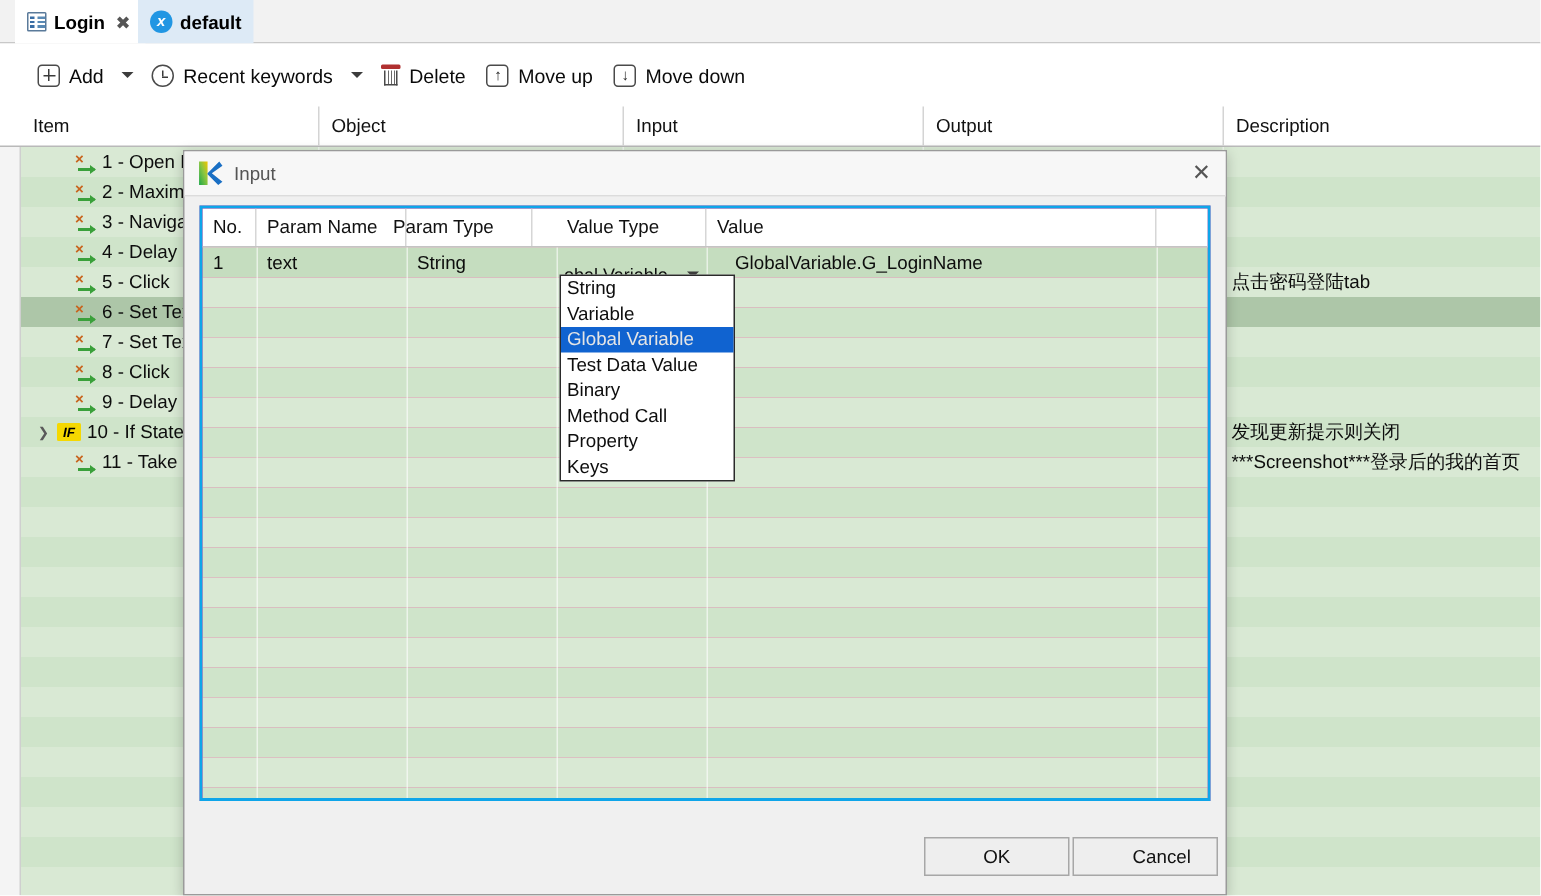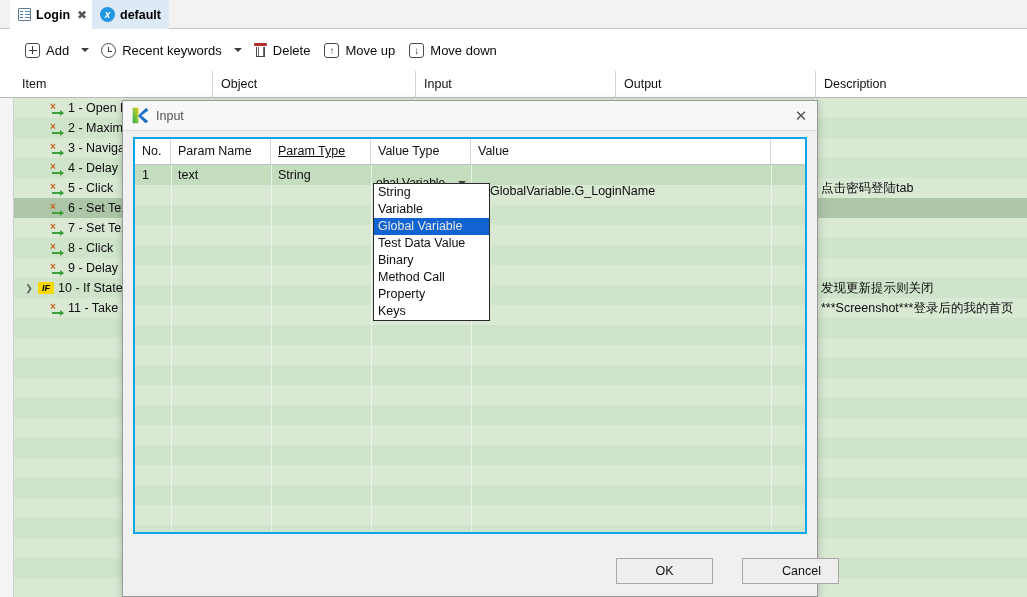--- a/index.html
+++ b/index.html
@@ -254,21 +254,21 @@
   .dlg-buttons {
     position: absolute; left: 0; top: 446px; width: 694px; height: 50px;
   }
   .dlg-btn {
     position: absolute; top: 11px; width: 97px; height: 26px;
     background: #eeeeee; border: 1px solid #a7a7a7;
     font-size: 12.5px; color: #111; font-family: "Liberation Sans", sans-serif;
     cursor: default;
   }
   .dlg-btn.ok { left: 493px; }
-  .dlg-btn.cancel { left: 619px; padding-left: 28px; }
+  .dlg-btn.cancel { left: 592px; padding-left: 28px; }
 </style>
 </head>
 <body>
 
 <div id="root">
 
   <div class="tabbar">
     <div class="tab active tab-login">
       <span class="ico-list"></span>
       <span class="tab-label">Login</span>
@@ -458,21 +458,21 @@
         <polygon points="9,12 20,1 23,5 13,12 23,20 19,23 9,13" fill="#1a6fc4"></polygon>
       </svg>
       <span class="dlg-title-text">Input</span>
       <span class="dlg-close">✕</span>
     </div>
 
     <div class="dlg-table">
       <div class="dt-headrow" id="dt-headrow">
           <div class="dt-hc" style="left: 0px; width: 36px;">No.</div>
           <div class="dt-hc" style="left: 36px; width: 100px;">Param Name</div>
-          <div class="dt-hc" style="left: 136px; width: 100px; text-decoration: underline;">Param Type</div>
+          <div class="dt-hc" style="left: 120px; width: 100px;">Param Type</div>
           <div class="dt-hc" style="left: 236px; width: 100px;">Value Type</div>
           <div class="dt-hc" style="left: 336px; width: 300px;">Value</div>
           <div class="dt-hc" style="left: 636px; width: 38px;"></div>
         </div>
       <div class="dt-rows" id="dt-rows">
           <div class="dt-row data" style="top: 0px;"></div>
           <div class="dt-row blank-odd" style="top: 20px;"></div>
           <div class="dt-row blank-even" style="top: 40px;"></div>
           <div class="dt-row blank-odd" style="top: 60px;"></div>
           <div class="dt-row blank-even" style="top: 80px;"></div>
@@ -491,21 +491,21 @@
           <div class="dt-row blank-odd" style="top: 340px;"></div>
           <div class="dt-row blank-even" style="top: 360px;"></div>
           <div class="dt-vline" style="left: 36px;"></div>
           <div class="dt-vline" style="left: 136px;"></div>
           <div class="dt-vline" style="left: 236px;"></div>
           <div class="dt-vline" style="left: 336px;"></div>
           <div class="dt-vline" style="left: 636px;"></div>
           <div class="dt-cell" style="left: 0px; width: 36px;">1</div>
           <div class="dt-cell" style="left: 36px; width: 100px;">text</div>
           <div class="dt-cell" style="left: 136px; width: 100px;">String</div>
-          <div class="dt-cell" style="left: 348px; width: 300px; margin-top: 16px;">GlobalVariable.G_LoginName</div>
+          <div class="dt-cell" style="left: 348px; width: 300px;">GlobalVariable.G_LoginName</div>
           <div class="vt-combo" style="left: 236px; width: 100px;">
             <span class="vt-txt">obal Variable</span>
             <span class="vt-car"></span>
           </div>
         </div>
     </div>
 
     <div class="dlg-buttons">
       <button class="dlg-btn ok">OK</button>
       <button class="dlg-btn cancel">Cancel</button>

